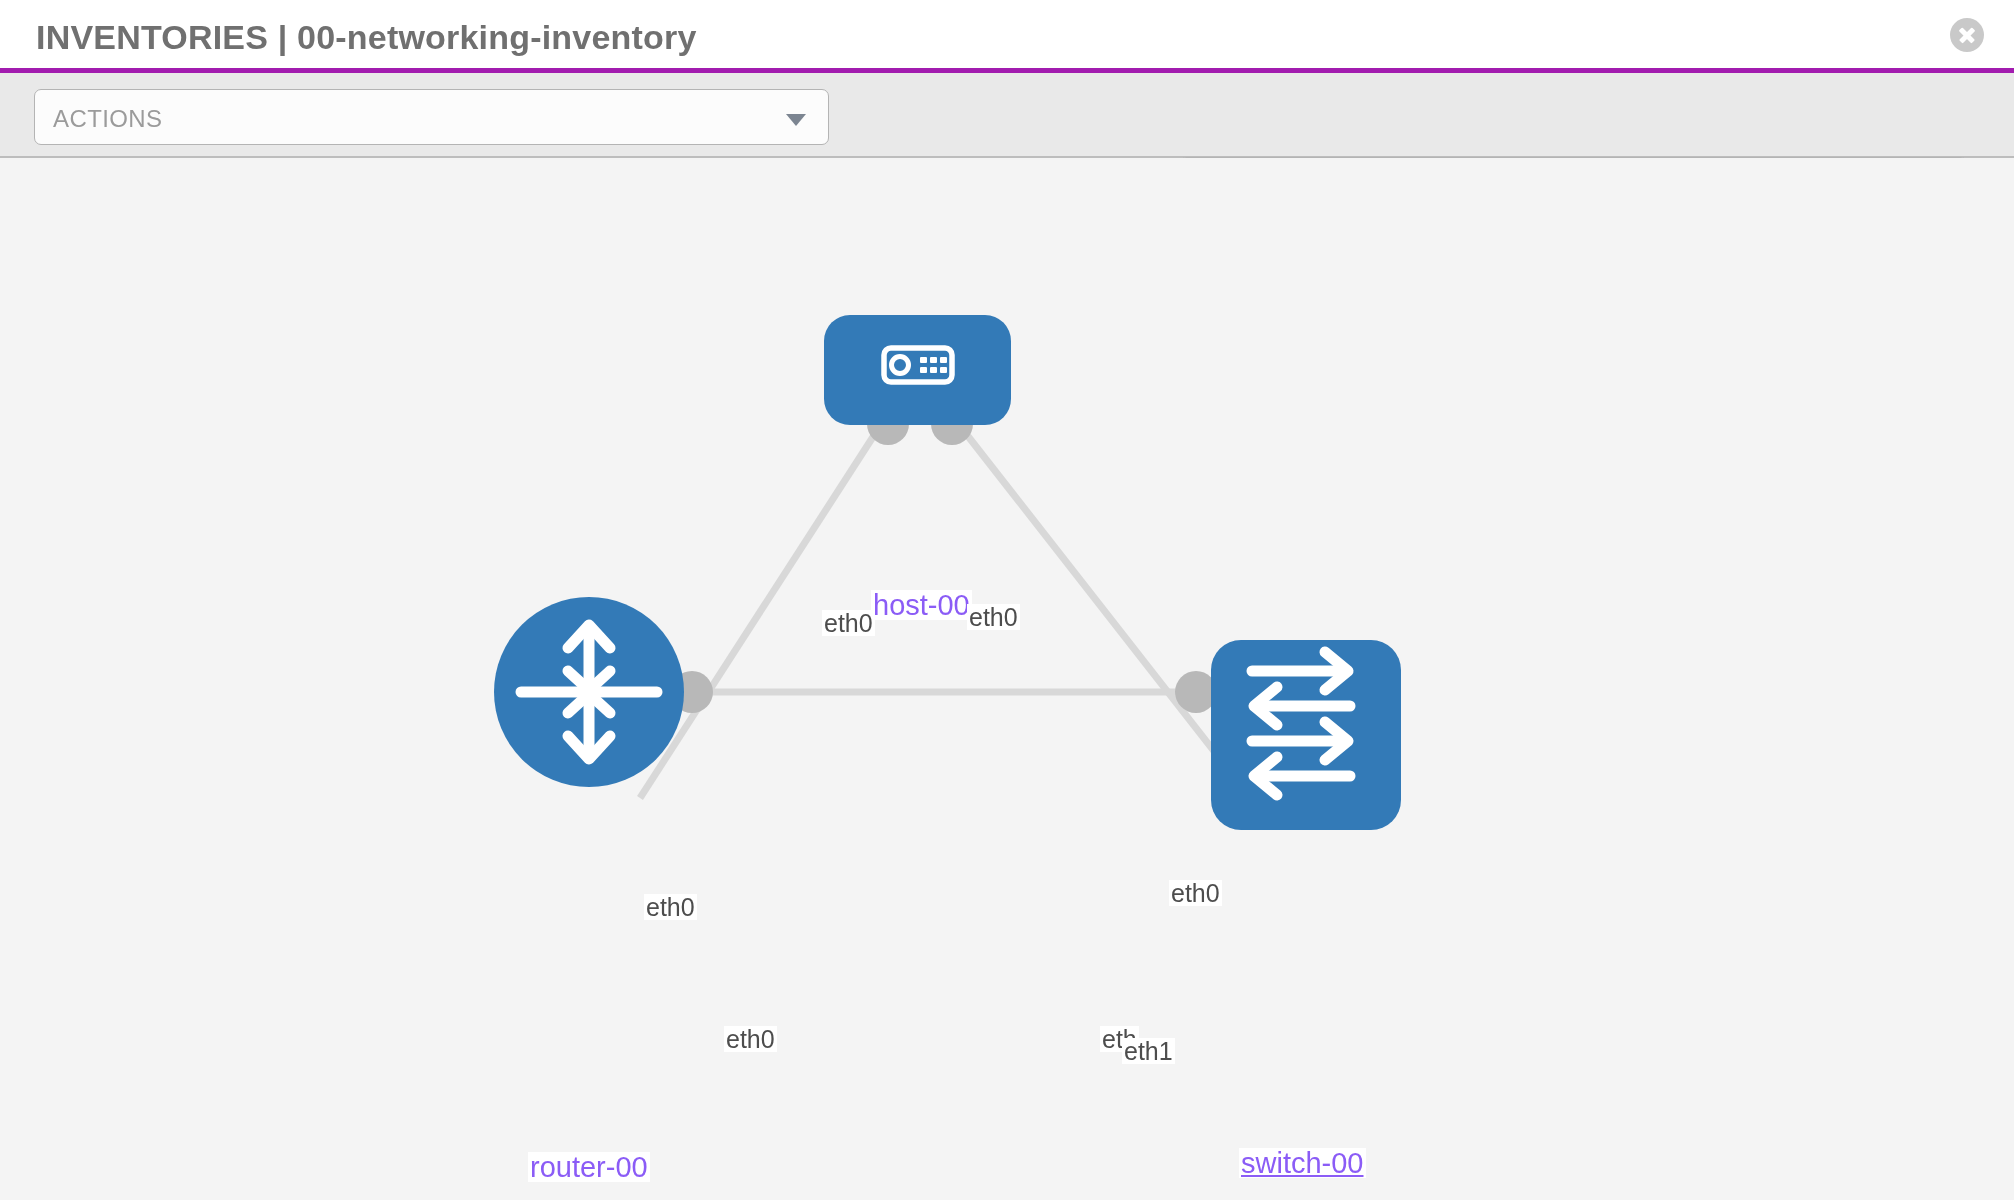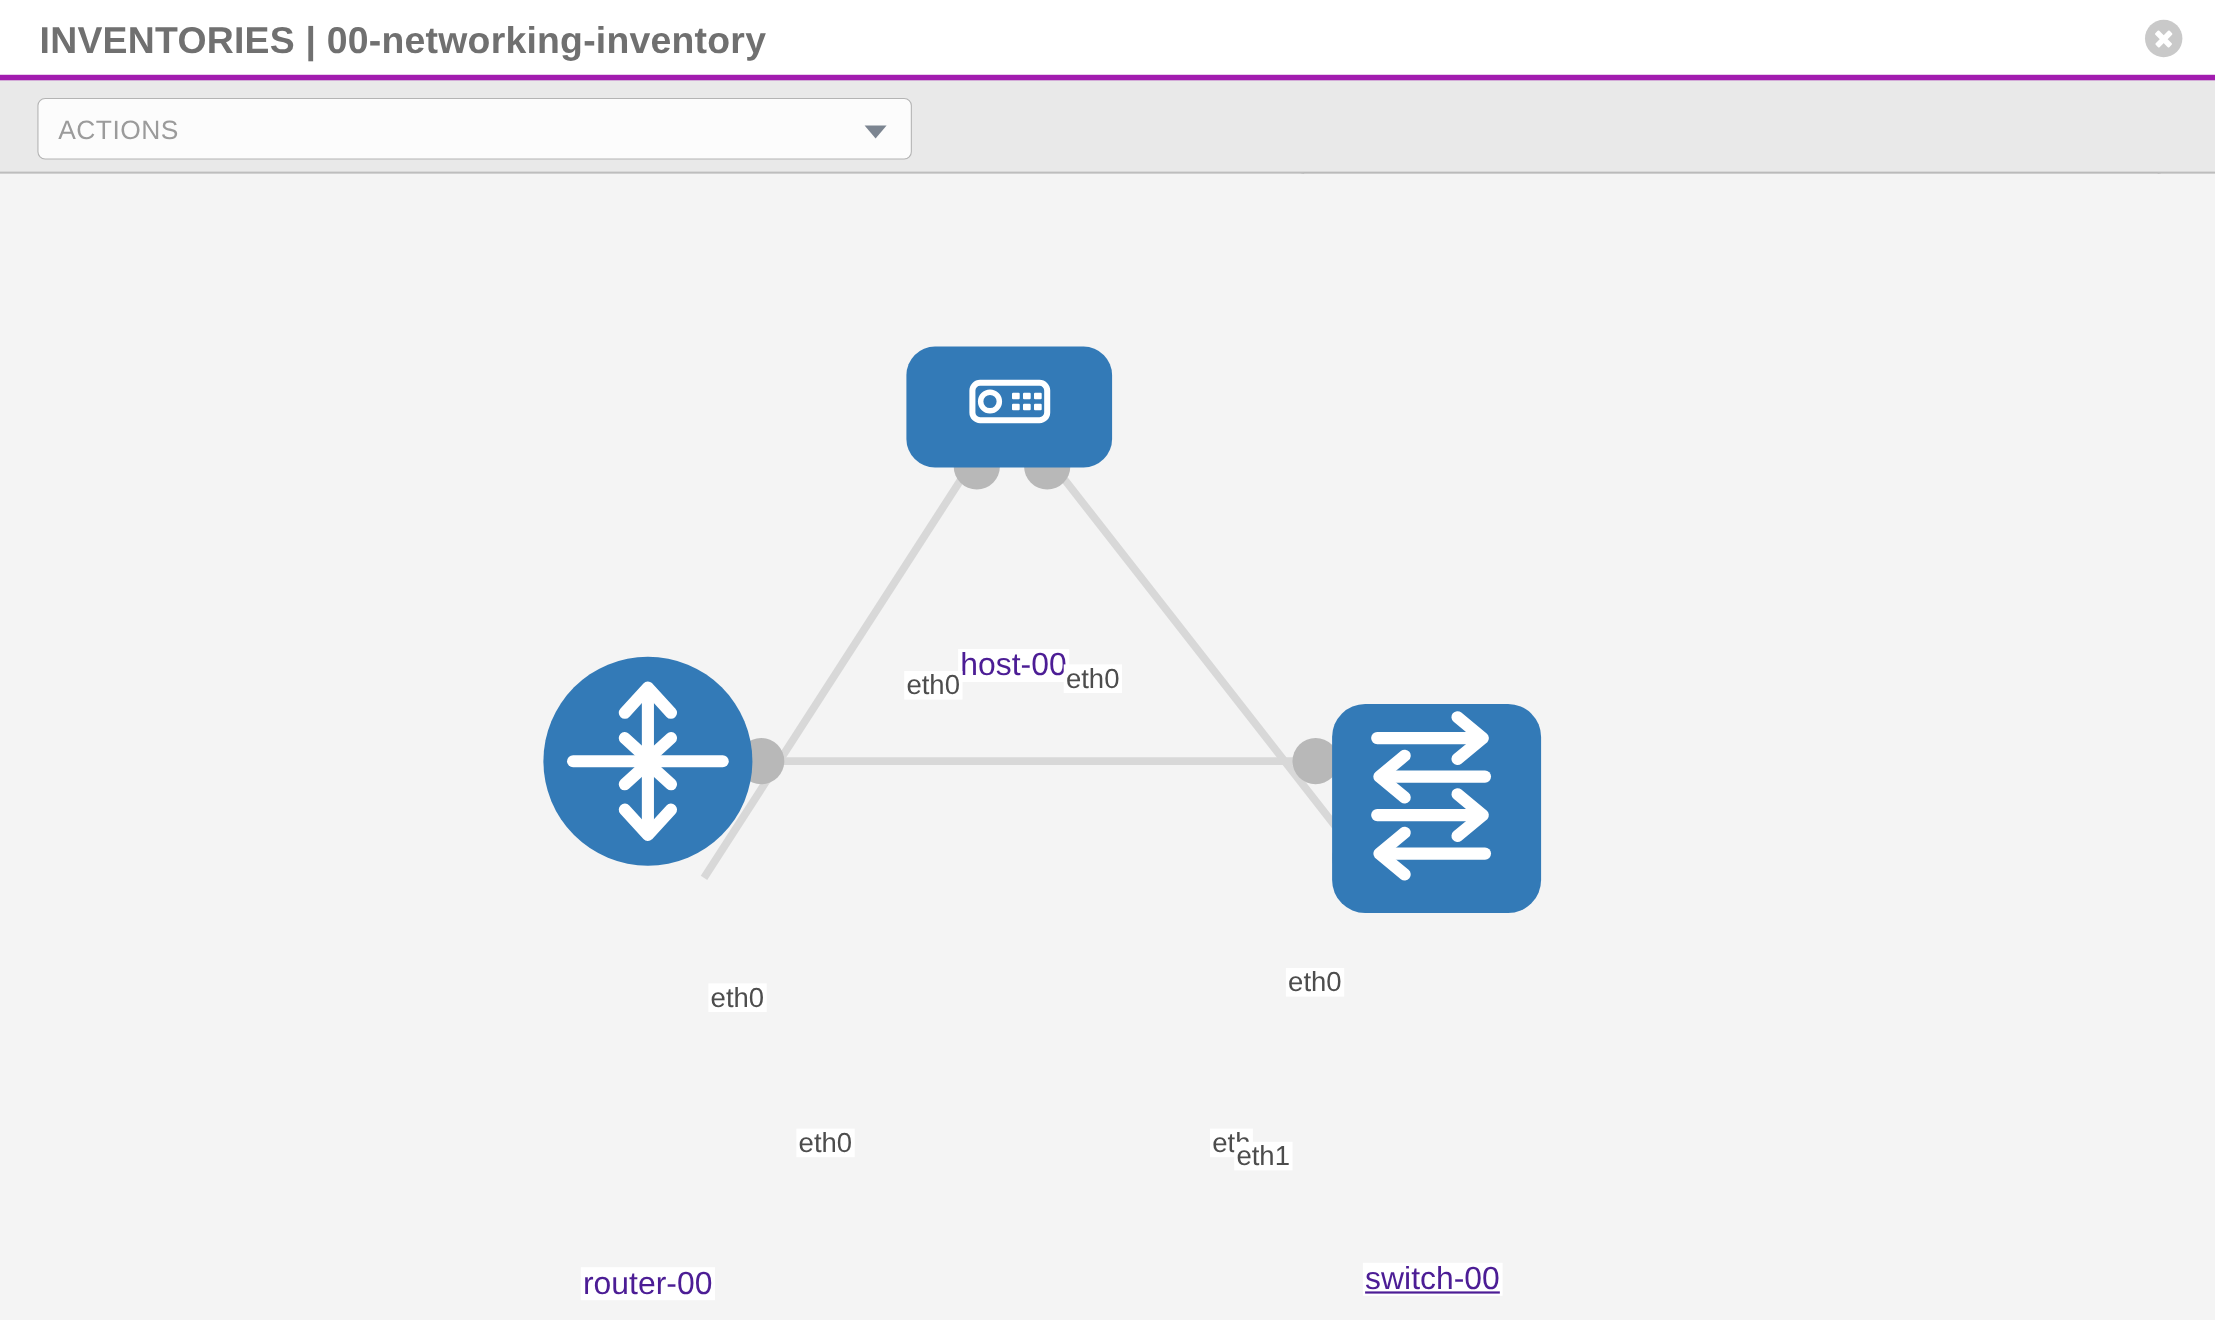--- a/index.html
+++ b/index.html
@@ -141,21 +141,21 @@
     position: absolute;
     left: 0; top: 0;
     width: 2014px;
     height: 1042px;
   }
 
   
   .node-label {
     position: absolute;
     font-size: 29px;
-    color: #4c1d95;
+    color: #8b5cf6;
     background: #ffffff;
     white-space: nowrap;
     line-height: 1.05;
     padding: 0 2px;
   }
   .iface-label {
     position: absolute;
     font-size: 25px;
     color: #4d4d4d;
     background: #ffffff;

